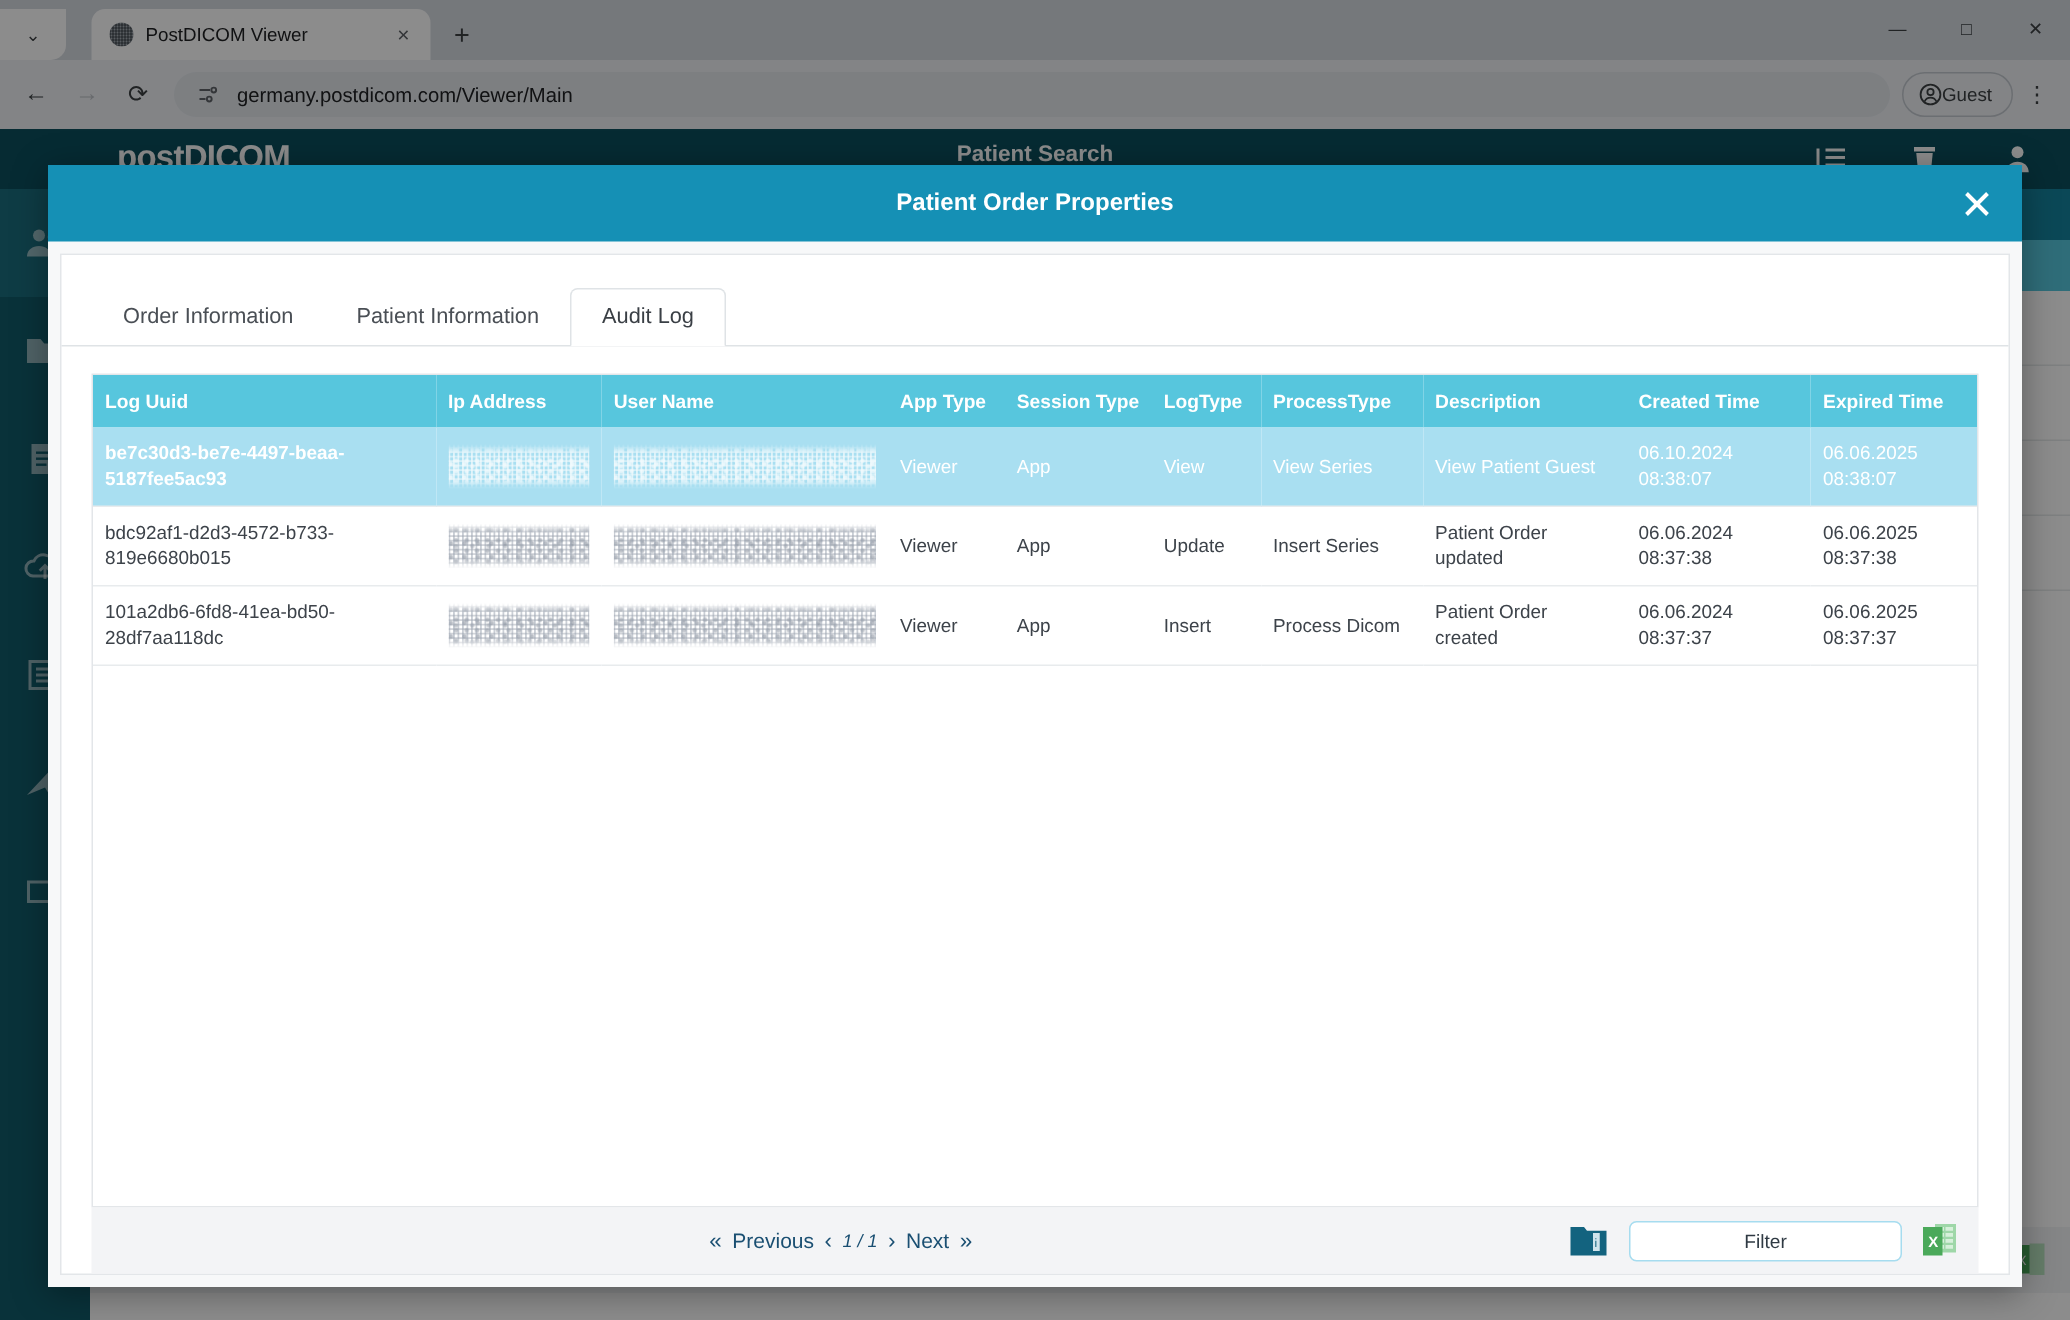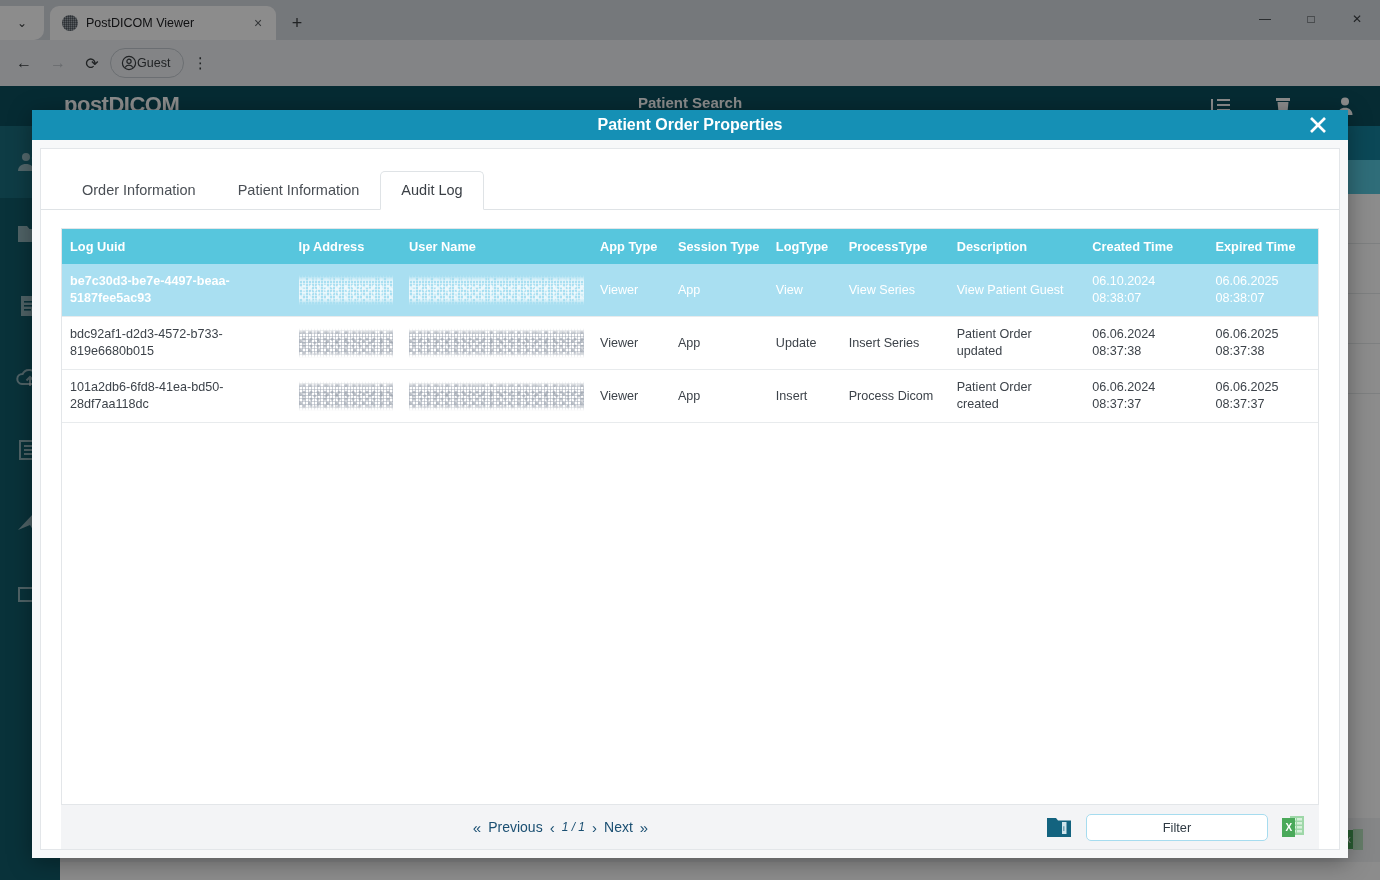--- a/index.html
+++ b/index.html
@@ -19,21 +19,21 @@
     display: flex; align-items: flex-end;
   }
   .tab-caret {
     width: 44px; height: 34px;
     display: flex; align-items: center; justify-content: center;
     background: #ffffff;
     border-radius: 0 0 10px 0;
     color: #3c4043; font-size: 12px;
   }
   .tab {
-    margin-left: 6px;
+    margin-left: 17px;
     width: 226px; height: 34px;
     background: #ffffff;
     border-radius: 9px 9px 0 0;
     display: flex; align-items: center;
     padding: 0 8px 0 12px;
     gap: 8px;
   }
   .favicon {
     width: 16px; height: 16px; border-radius: 50%;
     background:
@@ -89,21 +89,21 @@
     display: flex; align-items: center; gap: 0; padding: 0 13px 0 10px;
     font-size: 12.5px; color: #3c4043; flex: none;
   }
   .kebab { width: 28px; display: flex; align-items: center; justify-content: center;
            color: #3c4043; font-size: 15px; letter-spacing: 0; flex: none; }
 
   
   .page { position: absolute; top: 86px; left: 0; right: 0; bottom: 0; background: #ffffff; overflow: hidden; }
   .app-top { position: absolute; top: 0; left: 0; right: 0; height: 40px; background: #0b4f5e; }
   .brand {
-    position: absolute; left: 64px; top: 6px;
+    position: absolute; left: 78px; top: 6px;
     font-size: 22px; font-weight: bold; color: #ffffff; letter-spacing: -0.5px;
   }
   .app-center-title {
     position: absolute; left: 0; right: 0; top: 8px; text-align: center;
     font-size: 15px; font-weight: bold; color: #ffffff;
   }
   .app-top-icons { position: absolute; right: 24px; top: 8px; display: flex; gap: 40px; align-items: center; }
   .ati { width: 22px; height: 22px; color: #fff; display: flex; align-items: center; justify-content: center; }
 
   .sidebar {
@@ -146,21 +146,21 @@
   .overlay { position: absolute; inset: 0; background: rgba(0,0,0,0.45); }
 
   
   .modal {
     position: absolute; left: 32px; top: 110px; width: 1316px; height: 748px;
     background: #f7f8f9;
     box-shadow: 0 4px 22px rgba(0,0,0,.35);
     display: flex; flex-direction: column;
   }
   .modal-header {
-    height: 30px; background: #1590b5; position: relative;
+    height: 51px; background: #1590b5; position: relative;
     display: flex; align-items: center; justify-content: center;
   }
   .modal-title { color: #fff; font-size: 16px; font-weight: bold; }
   .modal-close {
     position: absolute; right: 16px; top: 50%; transform: translateY(-50%);
     width: 28px; height: 28px; color: #fff;
     display: flex; align-items: center; justify-content: center;
   }
 
   .modal-body {
@@ -288,20 +288,31 @@
       <div class="wc">—</div>
       <div class="wc">□</div>
       <div class="wc">✕</div>
     </div>
   </div>
 
   <div class="toolbar">
     <div class="navbtn">←</div>
     <div class="navbtn disabled">→</div>
     <div class="navbtn">⟳</div>
+    <div class="omnibox">
+      <span class="omni-icon">
+        <svg width="16" height="16" viewBox="0 0 16 16" fill="none" stroke="#5f6368" stroke-width="1.3">
+          <line x1="2" y1="5" x2="9" y2="5"></line>
+            <circle cx="11.5" cy="5" r="1.6"></circle>
+          <line x1="2" y1="11" x2="6" y2="11"></line>
+            <circle cx="8.5" cy="11" r="1.6"></circle>
+        </svg>
+      </span>
+      <span class="omni-url">germany.postdicom.com/Viewer/Main</span>
+    </div>
     <div class="guest">
       <svg width="16" height="16" viewBox="0 0 16 16" fill="none" stroke="#3c4043" stroke-width="1.2">
         <circle cx="8" cy="8" r="6.6"></circle>
           <circle cx="8" cy="6.3" r="2.1"></circle>
         <path d="M4.1 12.6c.8-1.7 2.2-2.5 3.9-2.5s3.1.8 3.9 2.5"></path>
       </svg>
       <span>Guest</span>
     </div>
     <div class="kebab">⋮</div>
   </div>

